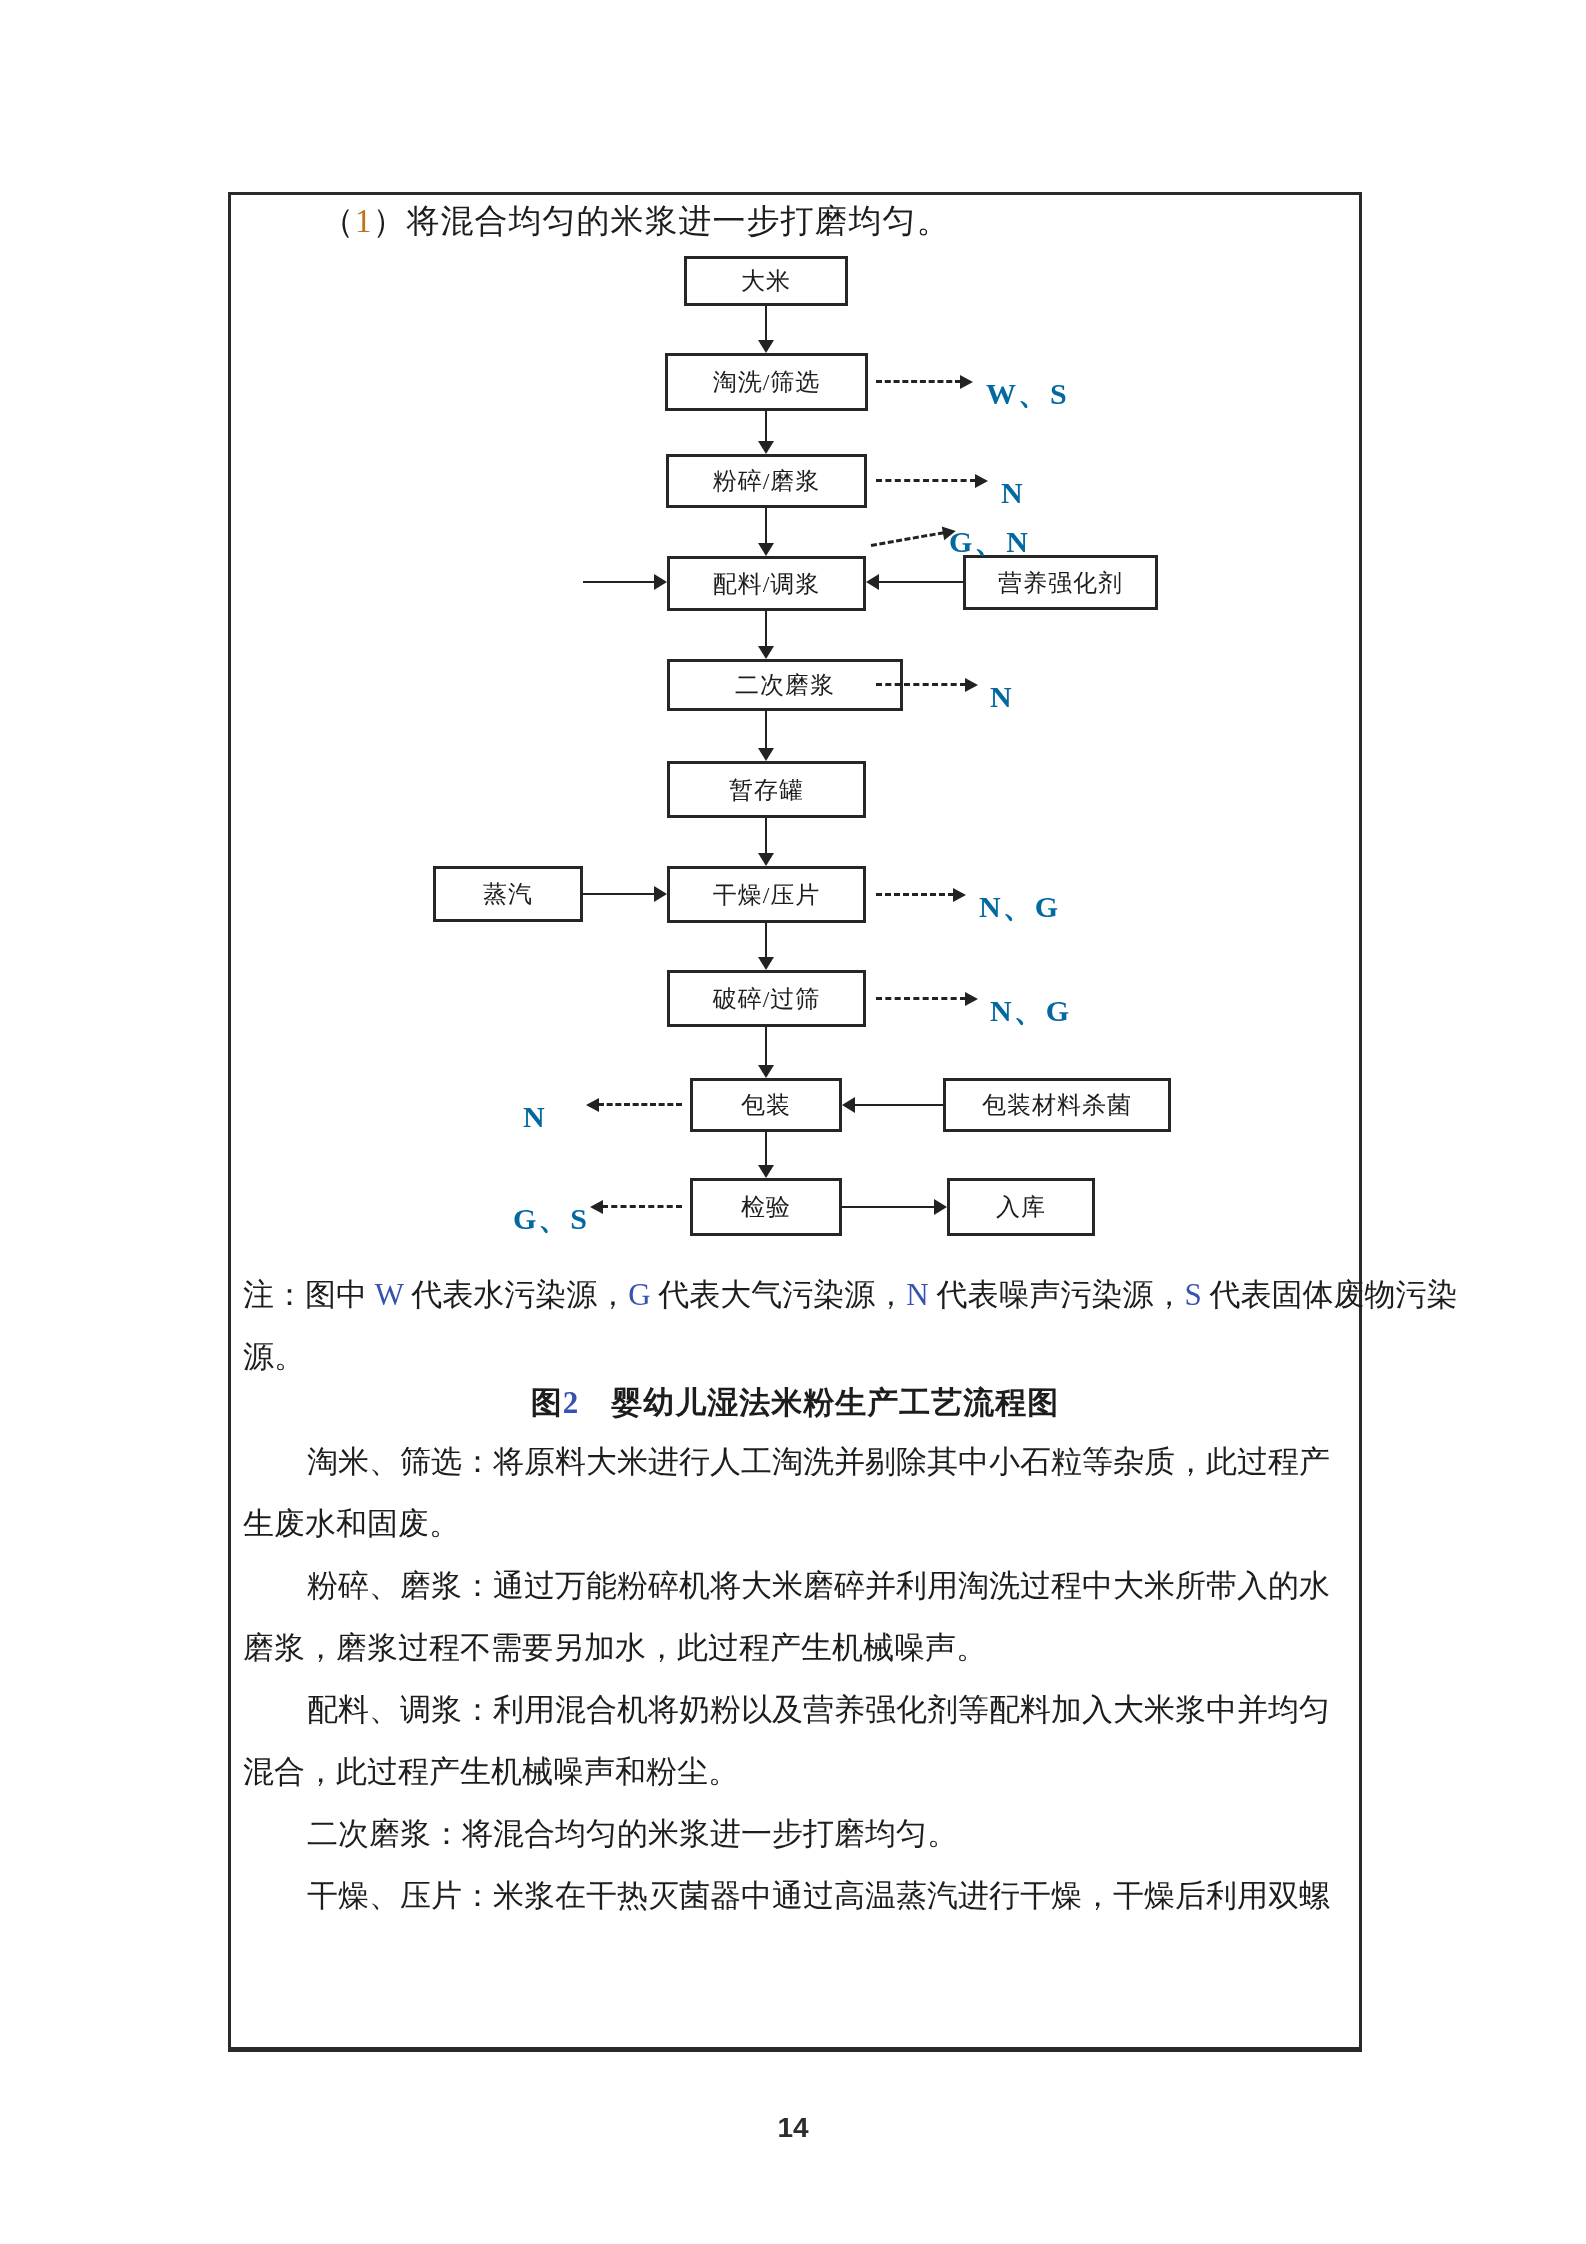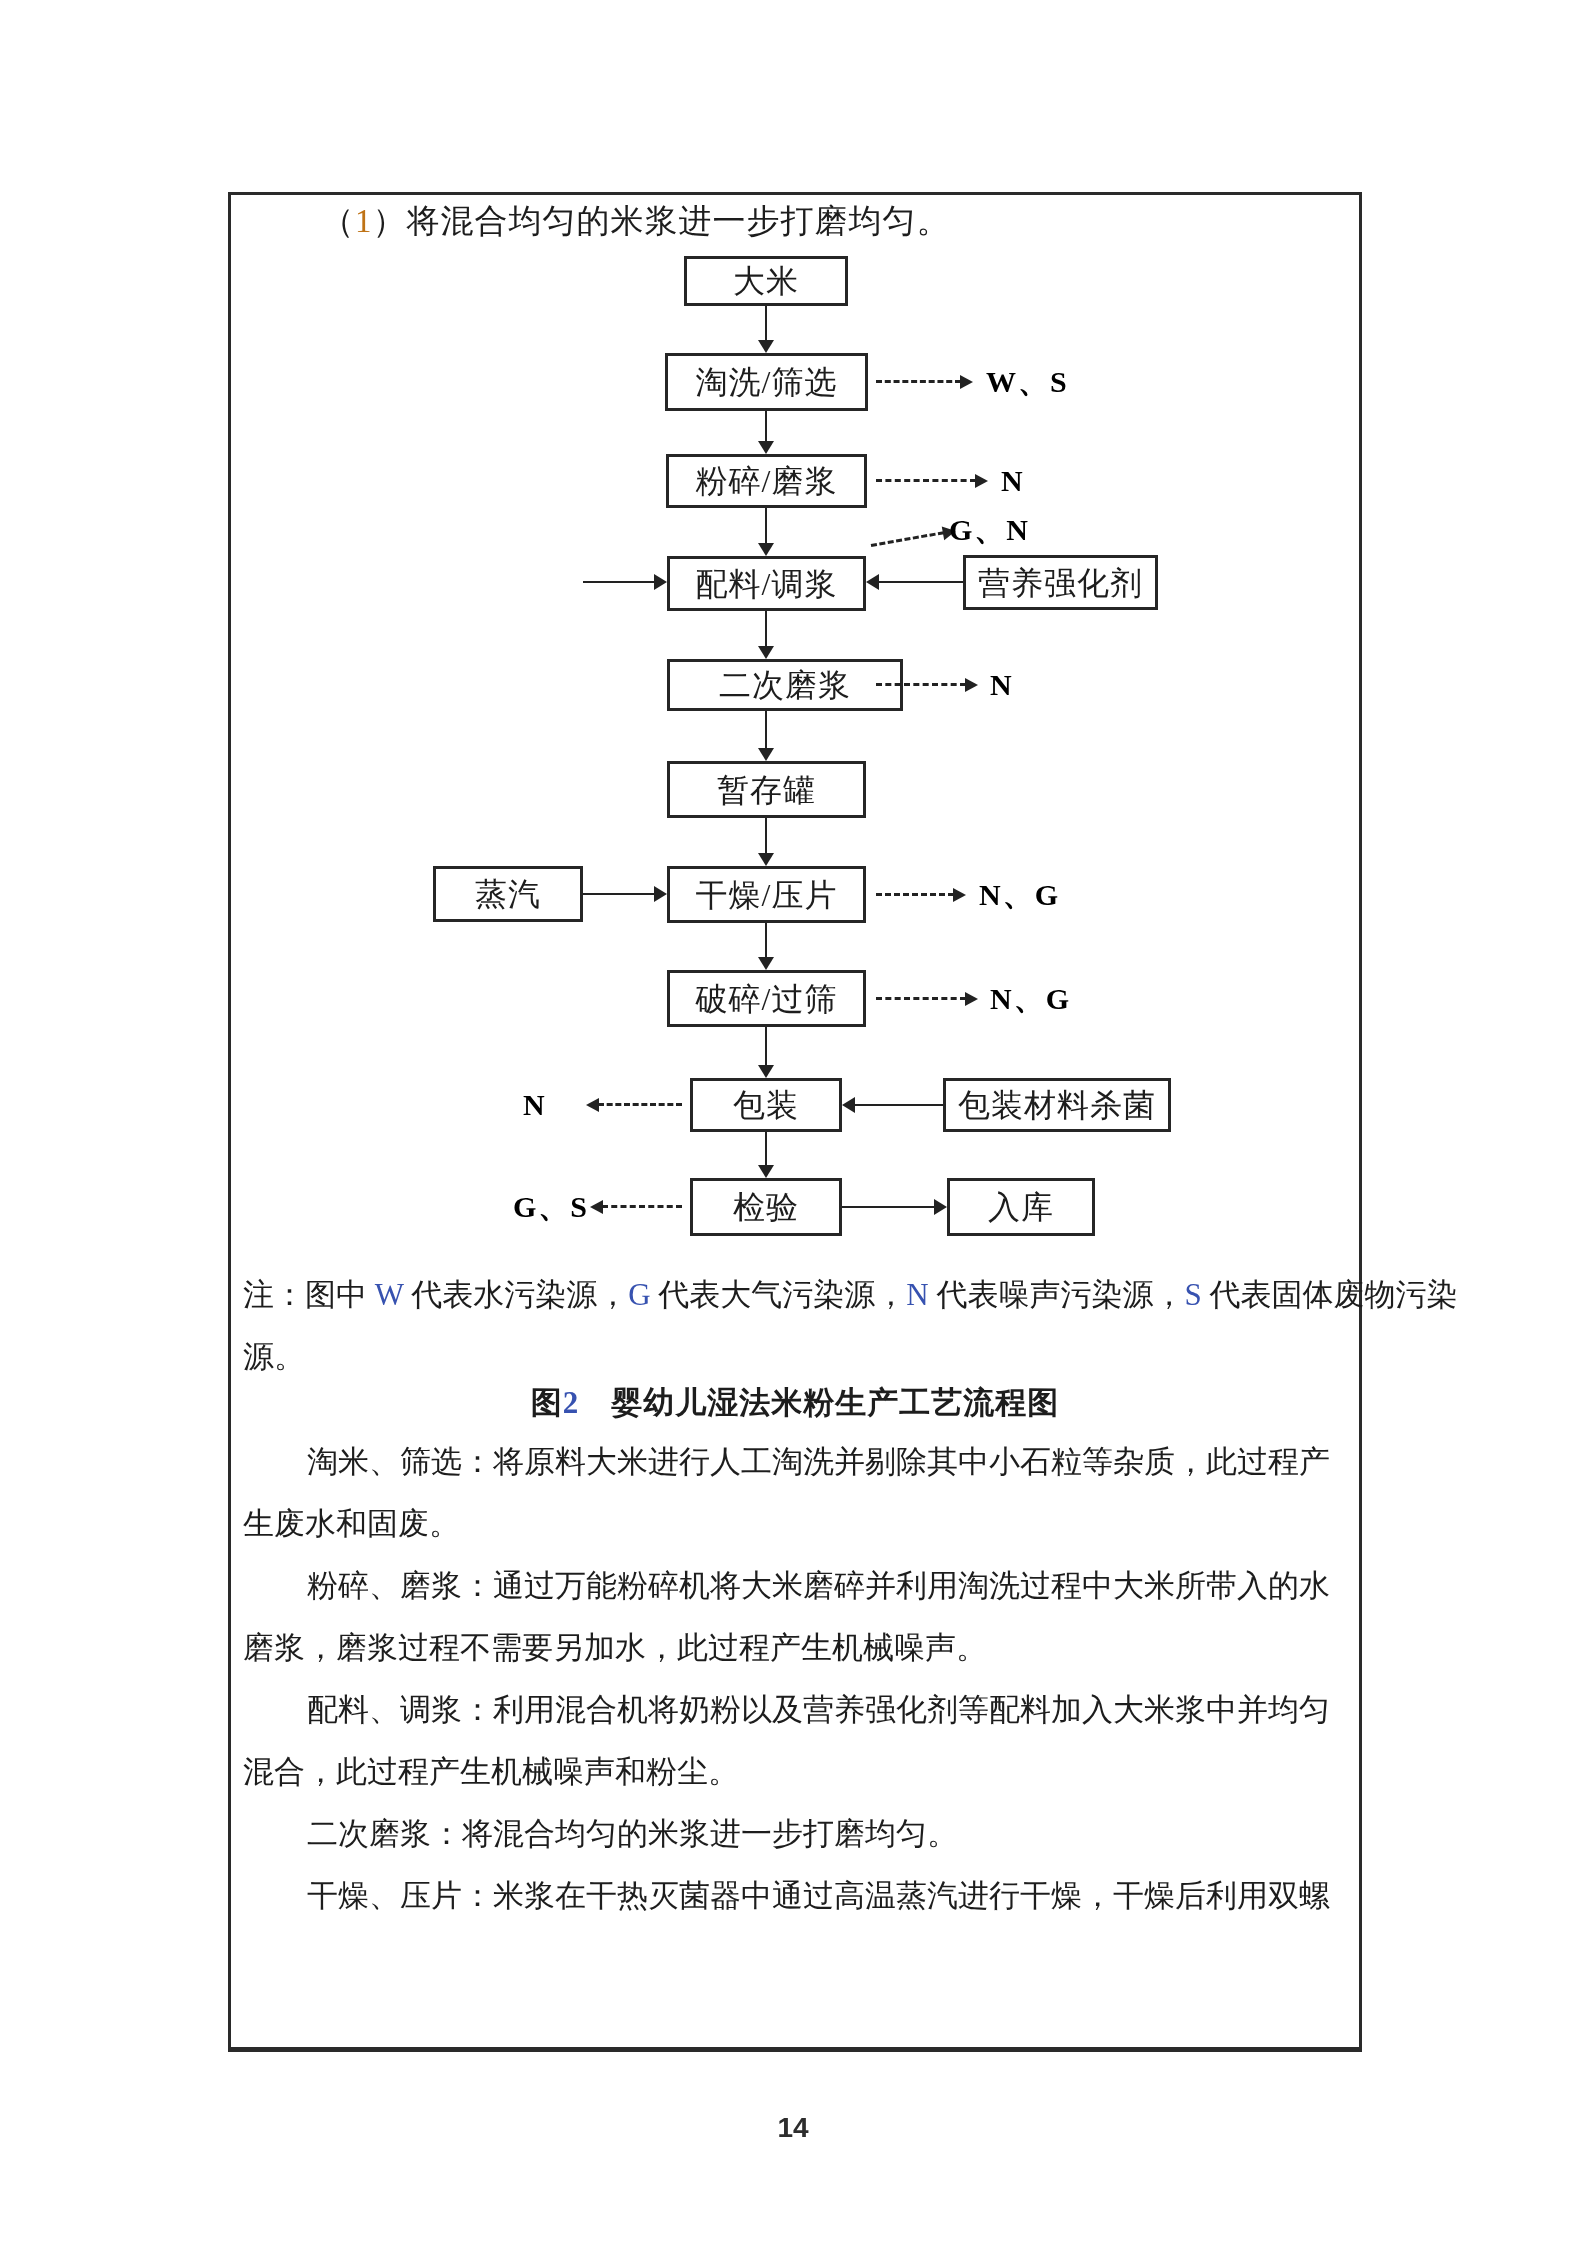--- a/index.html
+++ b/index.html
@@ -20,25 +20,25 @@
   .title-line{
     position:absolute;left:12px;top:3px;width:1100px;height:46px;line-height:46px;
     font-size:33px;text-indent:78px;letter-spacing:1px;white-space:nowrap;
   }
 
   
   .flowchart{position:absolute;left:0;top:0;width:1128px;height:1060px;}
   .fbox{
     position:absolute;border:3px solid #262626;box-sizing:border-box;background:#fff;
     display:flex;align-items:center;justify-content:center;text-align:center;
-    font-size:32px;line-height:38px;letter-spacing:1px;
+    font-size:24px;line-height:38px;letter-spacing:1px;
   }
   .elabel{
     position:absolute;height:40px;line-height:40px;font-size:30px;font-weight:600;
-    color:#000000;letter-spacing:2px;white-space:nowrap;
+    color:#0369a1;letter-spacing:2px;white-space:nowrap;margin-top:12px;
   }
   .varrow{position:absolute;width:2px;background:#222;}
   .varrow::after{
     content:"";position:absolute;left:-7px;bottom:-12px;
     border:8px solid transparent;border-bottom:none;border-top:13px solid #222;
   }
   .harrow{position:absolute;height:2px;background:#222;}
   .harrow.r::after{
     content:"";position:absolute;right:-12px;top:-7px;
     border:8px solid transparent;border-right:none;border-left:13px solid #222;

